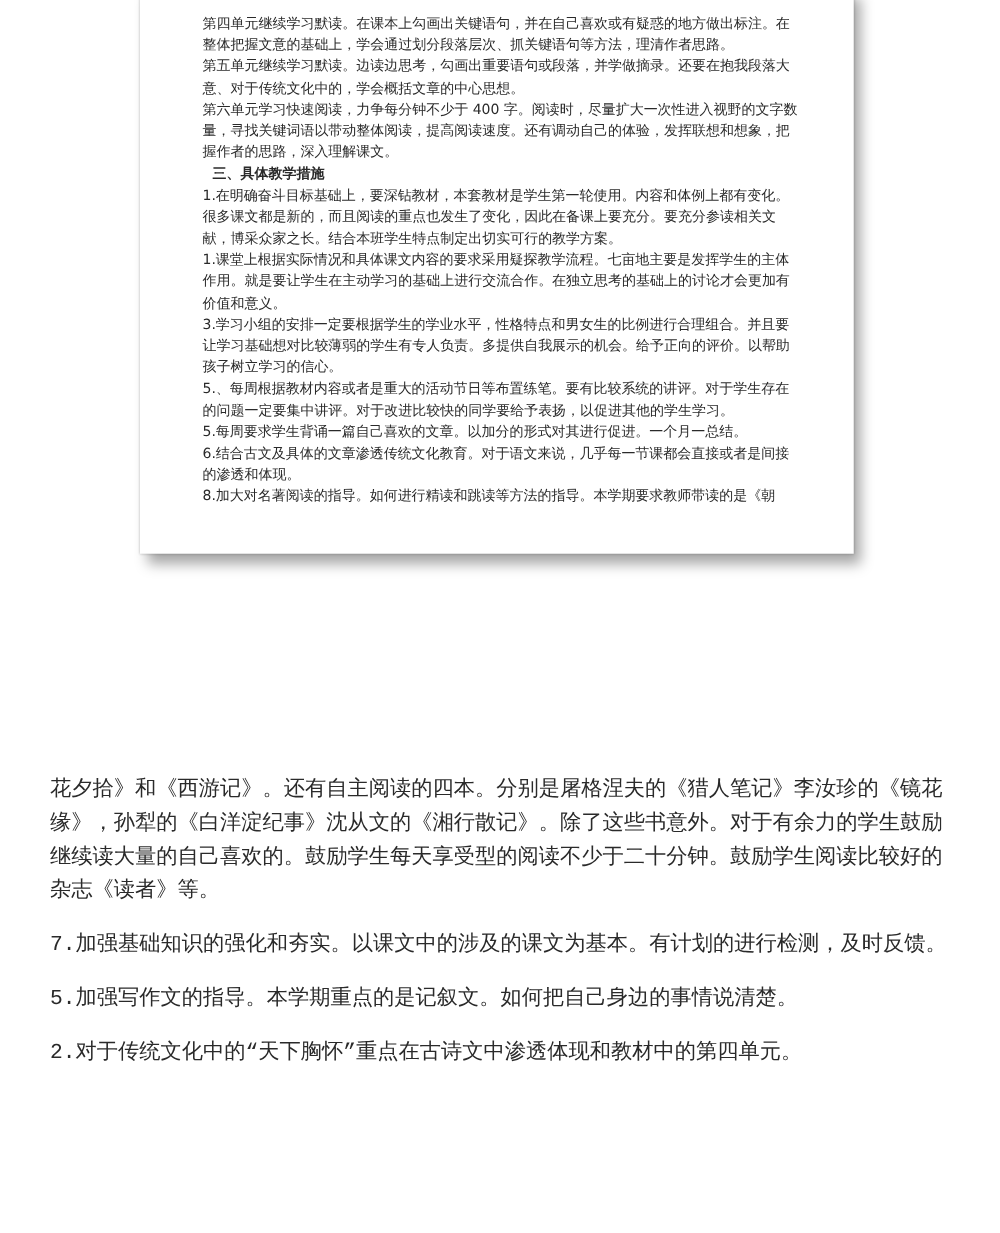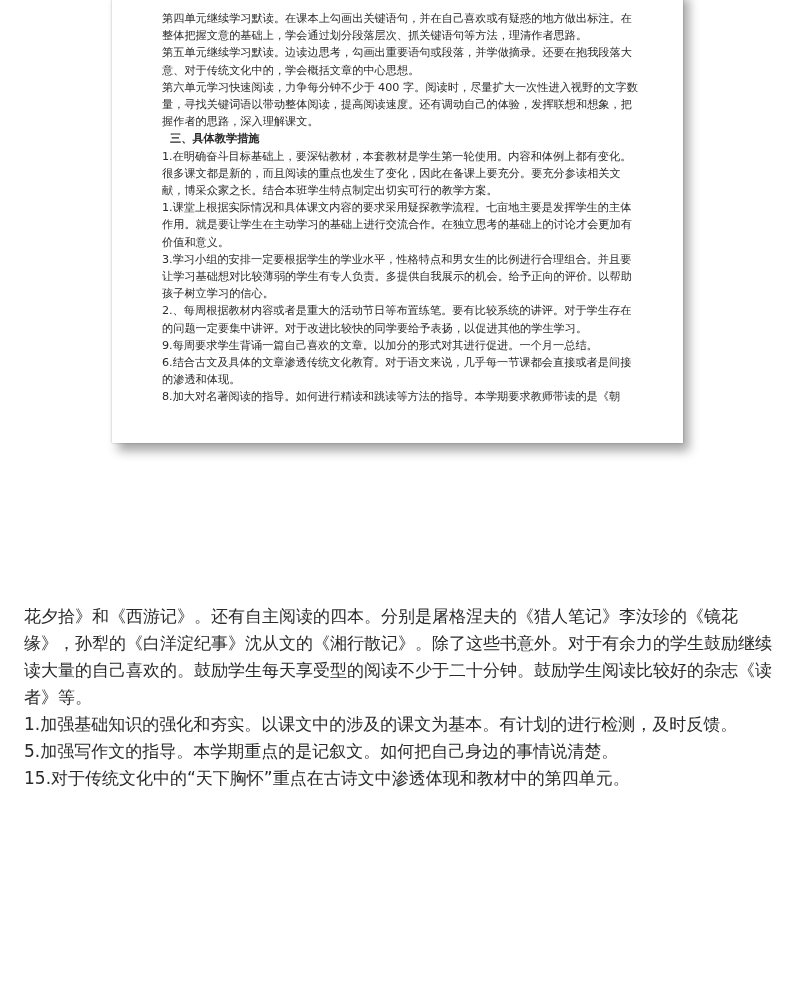--- a/index.html
+++ b/index.html
@@ -16,39 +16,39 @@
     .page-inner {
       position: absolute; left: 50px; top: 20px; width: 480px;
       font-size: 11.2px; line-height: 17.2px; color: #2a2a2a;
     }
     .page-inner p { margin: 0; }
     .page-inner .section-heading { font-weight: bold; padding-left: 8px; }
     .lower-text {
       position: absolute; left: 24px; top: 603px; width: 760px;
       font-size: 17px; line-height: 27px; color: #2a2a2a;
     }
-    .lower-text p { margin: 0; }
+    .lower-text p { margin: 16px; font-family: Liberation Mono, monospace; }
   </style>
 </head>
 <body>
 
 <div class="page-preview">
   <div class="page-inner">
     <p>第四单元继续学习默读。在课本上勾画出关键语句，并在自己喜欢或有疑惑的地方做出标注。在整体把握文意的基础上，学会通过划分段落层次、抓关键语句等方法，理清作者思路。</p>
     <p>第五单元继续学习默读。边读边思考，勾画出重要语句或段落，并学做摘录。还要在抱我段落大意、对于传统文化中的，学会概括文章的中心思想。</p>
     <p>第六单元学习快速阅读，力争每分钟不少于 400 字。阅读时，尽量扩大一次性进入视野的文字数量，寻找关键词语以带动整体阅读，提高阅读速度。还有调动自己的体验，发挥联想和想象，把握作者的思路，深入理解课文。</p>
     <p class="section-heading">三、具体教学措施</p>
     <p>1.在明确奋斗目标基础上，要深钻教材，本套教材是学生第一轮使用。内容和体例上都有变化。很多课文都是新的，而且阅读的重点也发生了变化，因此在备课上要充分。要充分参读相关文献，博采众家之长。结合本班学生特点制定出切实可行的教学方案。</p>
     <p>1.课堂上根据实际情况和具体课文内容的要求采用疑探教学流程。七亩地主要是发挥学生的主体作用。就是要让学生在主动学习的基础上进行交流合作。在独立思考的基础上的讨论才会更加有价值和意义。</p>
     <p>3.学习小组的安排一定要根据学生的学业水平，性格特点和男女生的比例进行合理组合。并且要让学习基础想对比较薄弱的学生有专人负责。多提供自我展示的机会。给予正向的评价。以帮助孩子树立学习的信心。</p>
-    <p>2.、每周根据教材内容或者是重大的活动节日等布置练笔。要有比较系统的讲评。对于学生存在的问题一定要集中讲评。对于改进比较快的同学要给予表扬，以促进其他的学生学习。</p>
-    <p>9.每周要求学生背诵一篇自己喜欢的文章。以加分的形式对其进行促进。一个月一总结。</p>
+    <p>5.、每周根据教材内容或者是重大的活动节日等布置练笔。要有比较系统的讲评。对于学生存在的问题一定要集中讲评。对于改进比较快的同学要给予表扬，以促进其他的学生学习。</p>
+    <p>5.每周要求学生背诵一篇自己喜欢的文章。以加分的形式对其进行促进。一个月一总结。</p>
     <p>6.结合古文及具体的文章渗透传统文化教育。对于语文来说，几乎每一节课都会直接或者是间接的渗透和体现。</p>
     <p>8.加大对名著阅读的指导。如何进行精读和跳读等方法的指导。本学期要求教师带读的是《朝</p>
   </div>
 </div>
 
 <div class="lower-text">
   <p>花夕拾》和《西游记》。还有自主阅读的四本。分别是屠格涅夫的《猎人笔记》李汝珍的《镜花缘》，孙犁的《白洋淀纪事》沈从文的《湘行散记》。除了这些书意外。对于有余力的学生鼓励继续读大量的自己喜欢的。鼓励学生每天享受型的阅读不少于二十分钟。鼓励学生阅读比较好的杂志《读者》等。</p>
-  <p>1.加强基础知识的强化和夯实。以课文中的涉及的课文为基本。有计划的进行检测，及时反馈。</p>
+  <p>7.加强基础知识的强化和夯实。以课文中的涉及的课文为基本。有计划的进行检测，及时反馈。</p>
   <p>5.加强写作文的指导。本学期重点的是记叙文。如何把自己身边的事情说清楚。</p>
-  <p>15.对于传统文化中的“天下胸怀”重点在古诗文中渗透体现和教材中的第四单元。</p>
+  <p>2.对于传统文化中的“天下胸怀”重点在古诗文中渗透体现和教材中的第四单元。</p>
 </div>
 
 </body></html>

